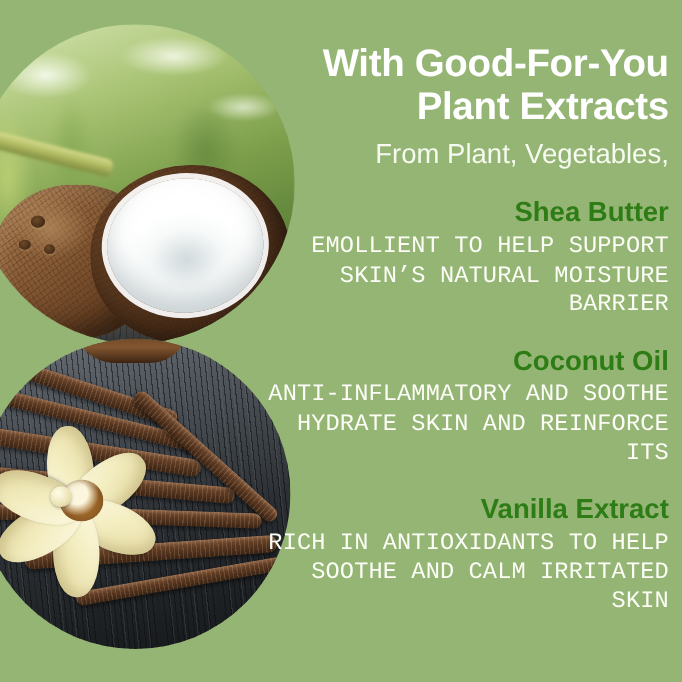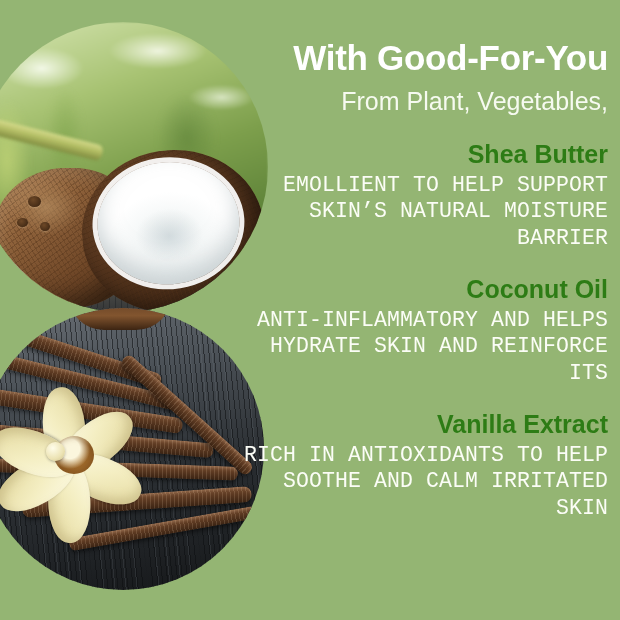--- a/index.html
+++ b/index.html
@@ -320,38 +320,39 @@
       <span class="petal f"></span>
       <span class="van-center"></span>
       <span class="van-bud"></span>
     </div>
   </div>
 
   <div class="text-col">
 
     <h1 class="headline">
       <span>With Good-For-You</span><br>
+      <span>Plant Extracts</span>
     </h1>
 
     <p class="subhead">
       <span>From Plant, Vegetables,</span><br>
     </p>
 
     <div class="section">
       <h2 class="section-title">Shea Butter</h2>
       <p class="section-body">
         <span>EMOLLIENT TO HELP SUPPORT</span><br>
         <span>SKIN’S NATURAL MOISTURE BARRIER</span>
       </p>
     </div>
 
     <div class="section">
       <h2 class="section-title">Coconut Oil</h2>
       <p class="section-body">
-        <span>ANTI-INFLAMMATORY AND HELPS</span><br>
+        <span>ANTI-INFLAMMATORY AND SOOTHE</span><br>
         <span>HYDRATE SKIN AND REINFORCE ITS</span><br>
       </p>
     </div>
 
     <div class="section">
       <h2 class="section-title">Vanilla Extract</h2>
       <p class="section-body">
         <span>RICH IN ANTIOXIDANTS TO HELP</span><br>
         <span>SOOTHE AND CALM IRRITATED SKIN</span>
       </p>

